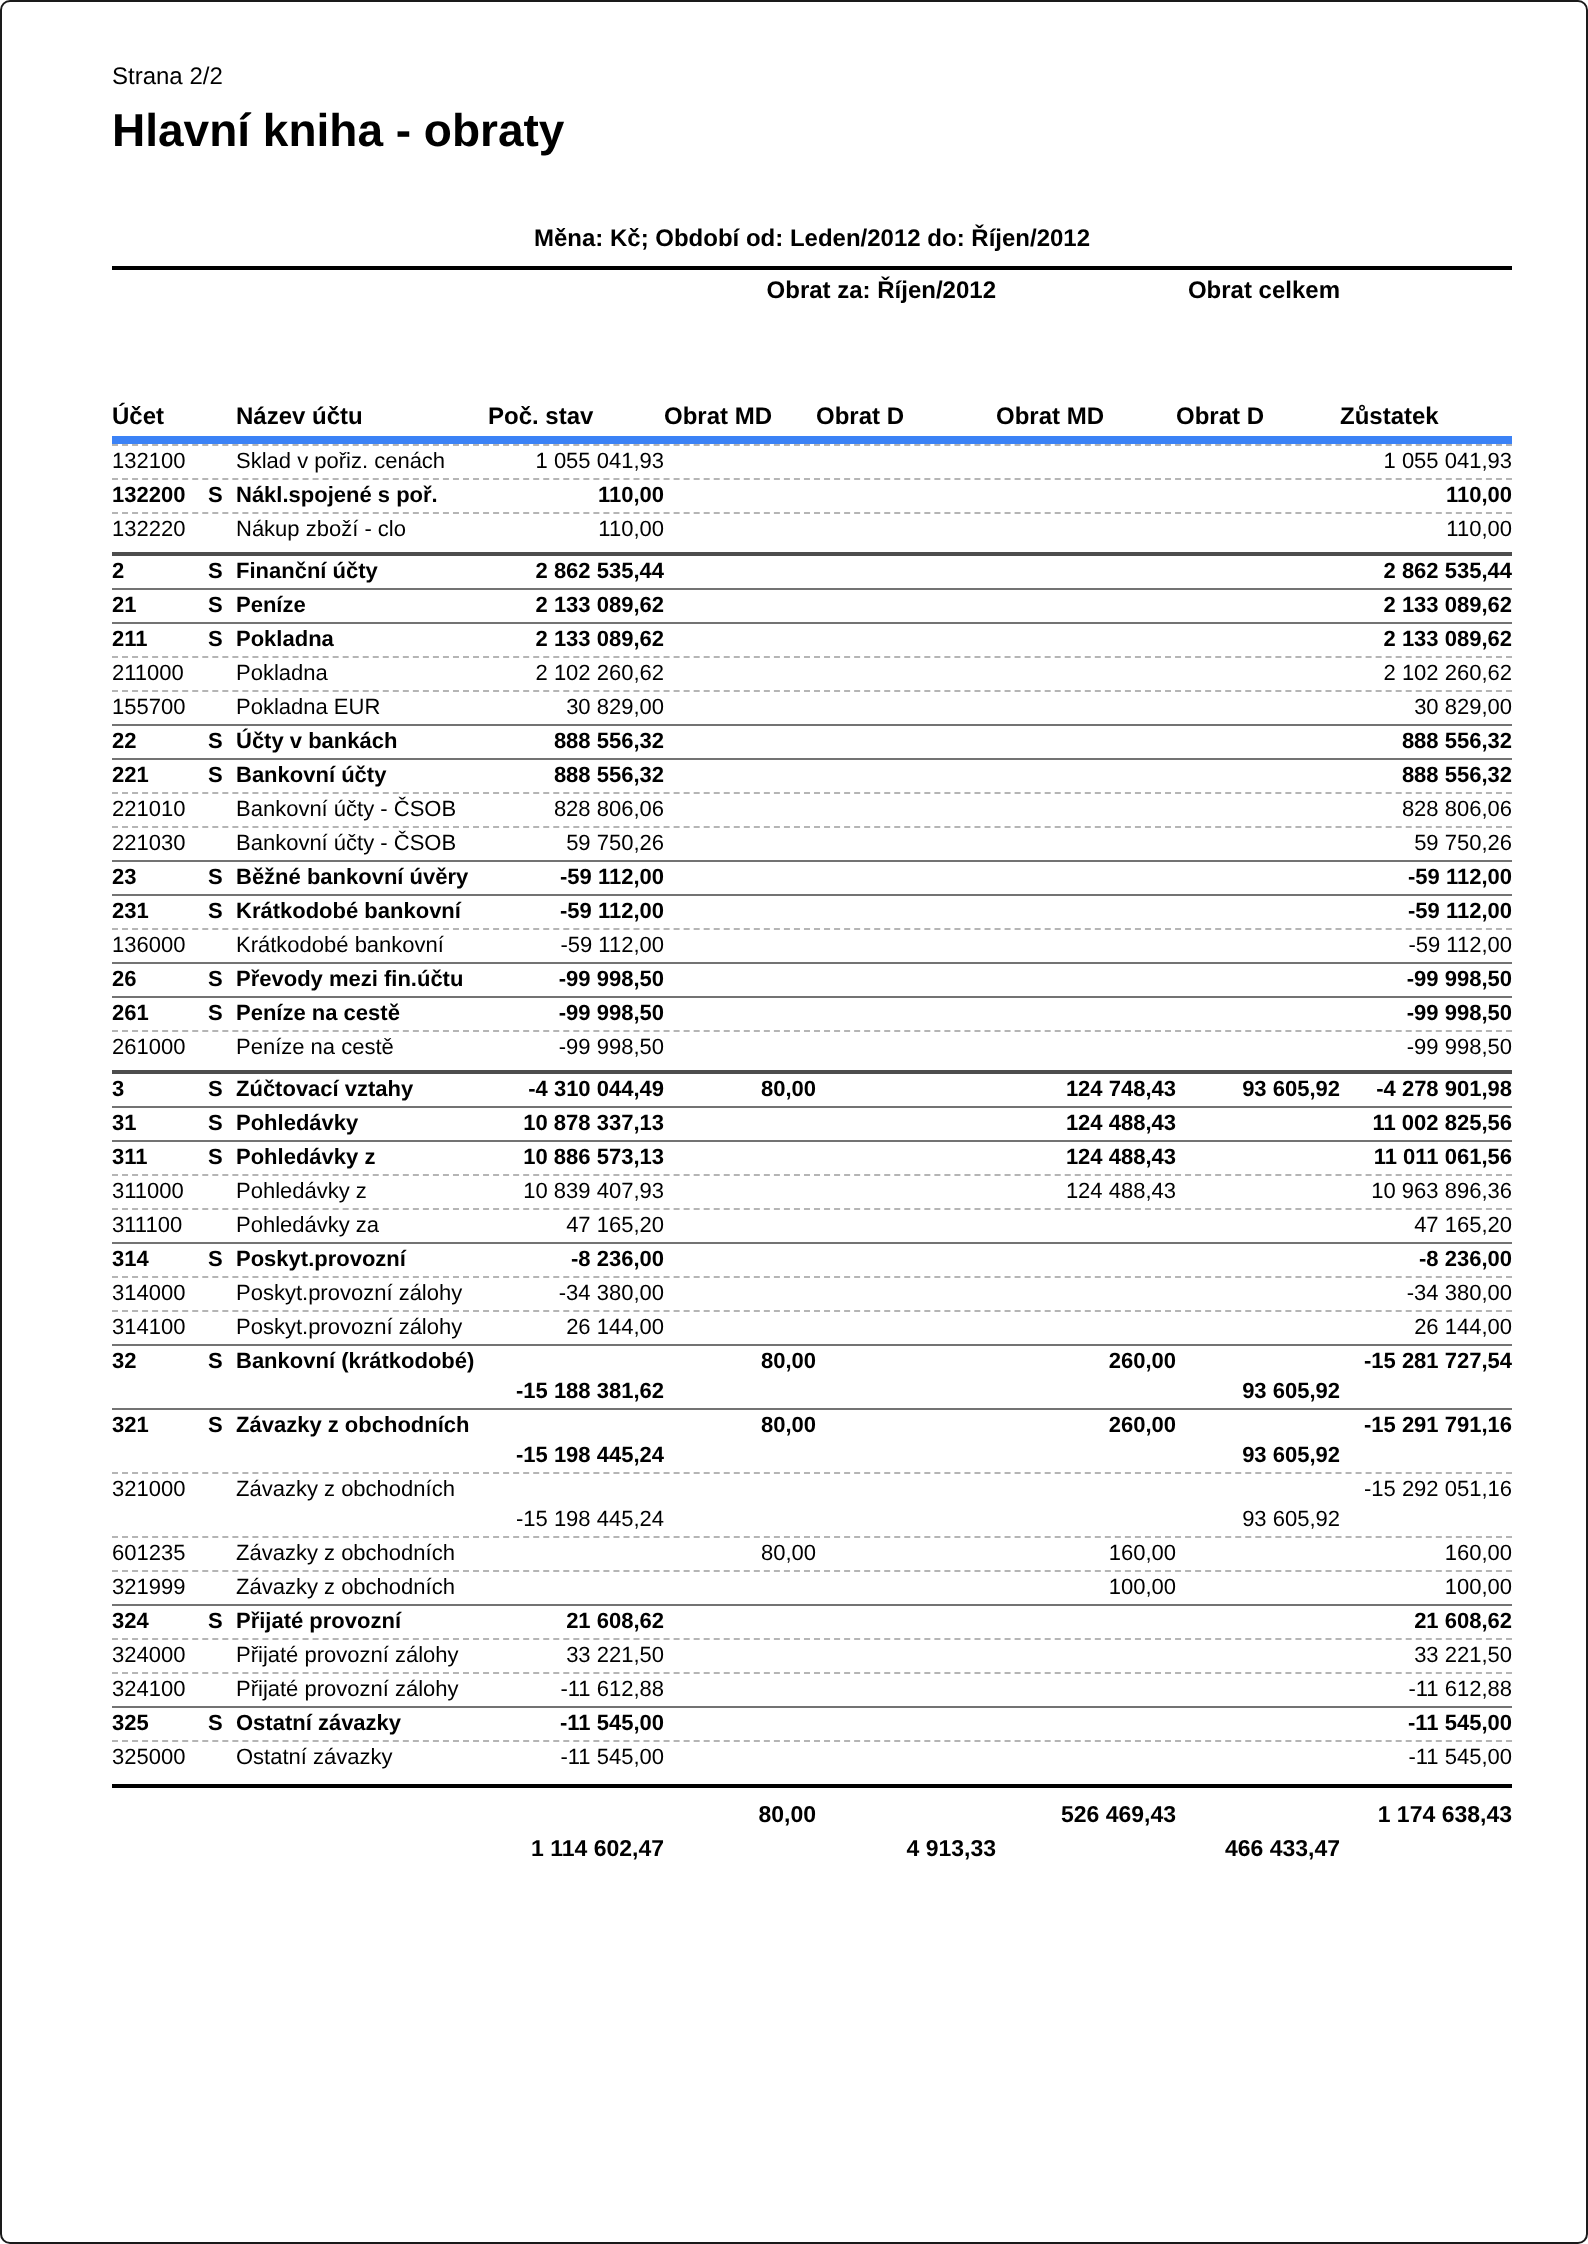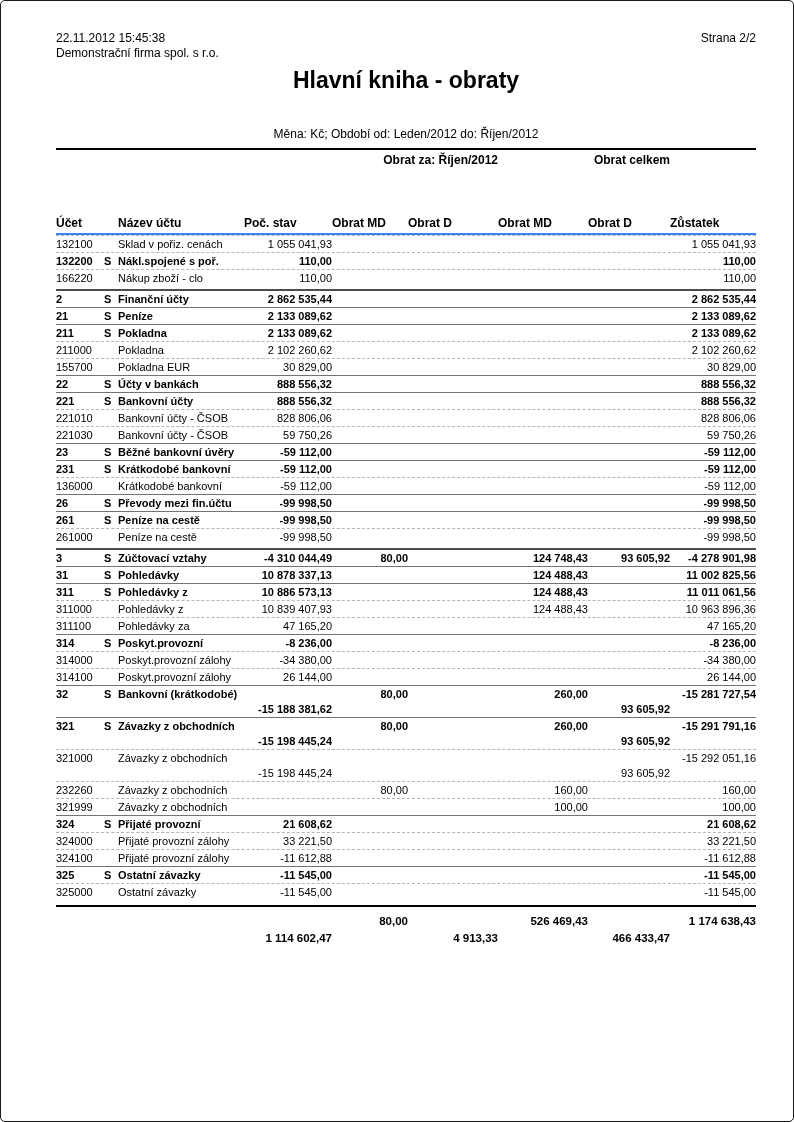--- a/index.html
+++ b/index.html
@@ -10,24 +10,24 @@
   .page {
     position:absolute; inset:0; box-sizing:border-box;
     border:1px solid #1a1a1a; border-radius:5px; background:#fff;
     overflow:hidden;
   }
   .content { padding:30px 37px 0 55px; width:700px; }
 
   .page-header { display:flex; justify-content:space-between; align-items:flex-start; font-size:12px; line-height:15px; }
   .page-number { font-size:12px; }
 
-  .title { text-align:center; font-size:23px; font-weight:bold; line-height:26px; margin:6px 0 2px 0; }
-  .subtitle { text-align:center; font-size:12px; font-weight:normal; line-height:15px; margin-bottom:6px;margin-top:34px; }
-
-  .thead { border-top:2px solid #000; border-bottom:2px solid #3b82f6; padding:2px 0 1px 0; }
+  .title { font-size:23px; font-weight:bold; line-height:26px; margin:6px 0 2px 0; }
+  .subtitle { text-align:center; font-size:12px; font-weight:bold; line-height:15px; margin-bottom:6px;margin-top:34px; }
+
+  .thead { border-top:2px solid #000; border-bottom:4px solid #3b82f6; padding:2px 0 1px 0; }
   .group-row { display:grid; grid-template-columns:276px 166px 172px 86px; font-size:12px; font-weight:bold; line-height:16px; }
   .group-cell { text-align:right; white-space:nowrap; }
   .col-row { display:grid; grid-template-columns:62px 126px 88px 76px 90px 90px 82px 86px; font-size:12px; font-weight:bold; line-height:18px;margin-top:46px; }
   .col-row .h { white-space:nowrap; overflow:hidden; }
   .col-row .h.num { text-align:left; }
 
   .line {
     display:grid; grid-template-columns:48px 14px 126px 88px 76px 90px 90px 82px 86px;
     font-size:11px; line-height:15px;
   }
@@ -41,24 +41,20 @@
   .totals { border-top:2px solid #000; margin-top:5px; padding-top:6px; }
   .totals .line { font-weight:bold; font-size:11.5px; line-height:17px; }
 </style>
 </head>
 <body>
 
 <div class="page">
   <div class="content">
 
     <div class="page-header">
-      <div>
-        <div>22.11.2012 15:45:38</div>
-        <div>Demonstrační firma spol. s r.o.</div>
-      </div>
       <div class="page-number">Strana 2/2</div>
     </div>
 
     <div class="title">Hlavní kniha - obraty</div>
     <div class="subtitle">Měna: Kč; Období od: Leden/2012 do: Říjen/2012</div>
 
     <div class="table">
       <div class="thead">
         <div class="group-row">
           <div class="group-cell"></div>
@@ -100,21 +96,21 @@
               <div class="c c-poc">110,00</div>
               <div class="c c-md1"></div>
               <div class="c c-d1"></div>
               <div class="c c-md2"></div>
               <div class="c c-d2"></div>
               <div class="c c-zust">110,00</div>
             </div>
           </div>
           <div class="row sep-dashed">
             <div class="line">
-              <div class="c c-ucet">166220</div>
+              <div class="c c-ucet">132220</div>
               <div class="c c-s"></div>
               <div class="c c-name">Nákup zboží - clo</div>
               <div class="c c-poc">110,00</div>
               <div class="c c-md1"></div>
               <div class="c c-d1"></div>
               <div class="c c-md2"></div>
               <div class="c c-d2"></div>
               <div class="c c-zust">110,00</div>
             </div>
           </div>
@@ -484,21 +480,21 @@
               <div class="c c-poc">-15 198 445,24</div>
               <div class="c c-md1"></div>
               <div class="c c-d1"></div>
               <div class="c c-md2"></div>
               <div class="c c-d2">93 605,92</div>
               <div class="c c-zust"></div>
             </div>
           </div>
           <div class="row sep-dashed">
             <div class="line">
-              <div class="c c-ucet">232260</div>
+              <div class="c c-ucet">601235</div>
               <div class="c c-s"></div>
               <div class="c c-name">Závazky z obchodních</div>
               <div class="c c-poc"></div>
               <div class="c c-md1">80,00</div>
               <div class="c c-d1"></div>
               <div class="c c-md2">160,00</div>
               <div class="c c-d2"></div>
               <div class="c c-zust">160,00</div>
             </div>
           </div>

